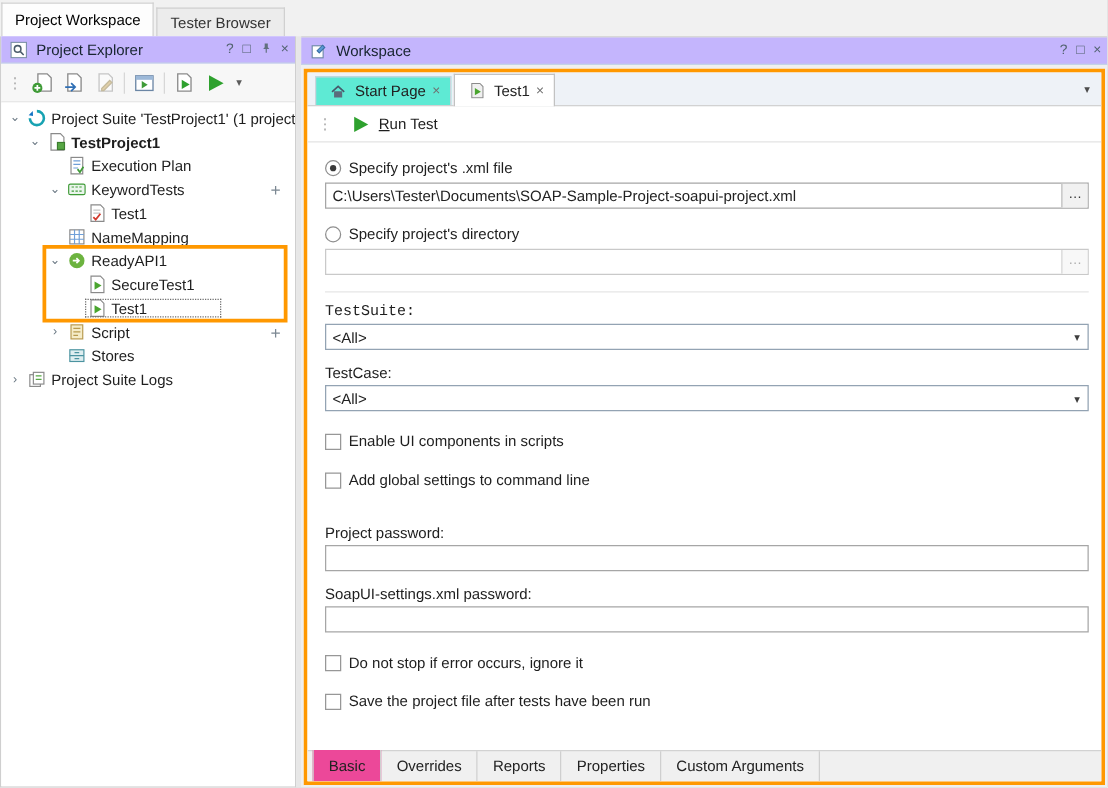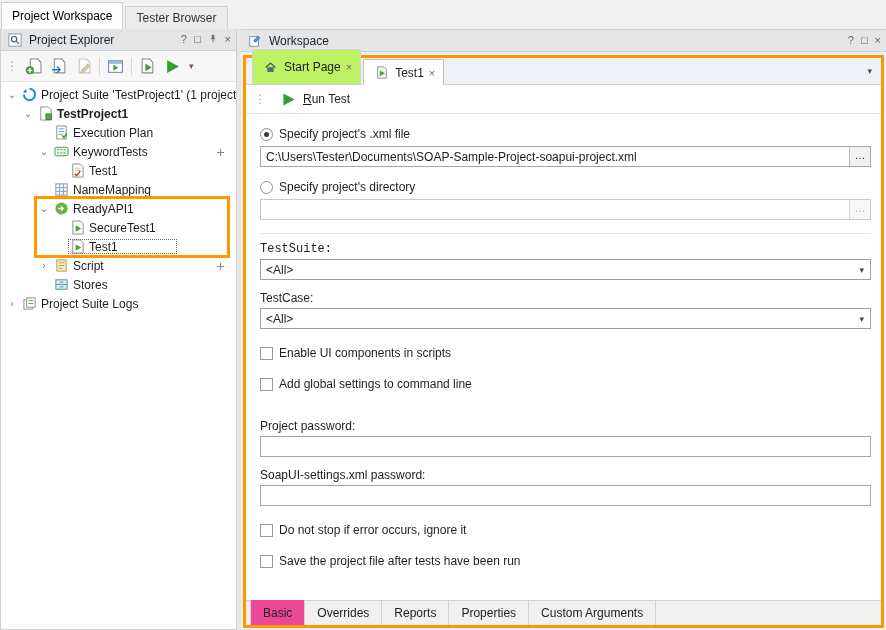--- a/index.html
+++ b/index.html
@@ -14,21 +14,21 @@
 
   
   .topbar { height:29px; background:#f1f1f1; display:flex; align-items:flex-end; padding-left:1px; }
   .ttab { height:23px; line-height:22px; padding:0 10px; background:#ececec; border:1px solid #d0d0d0; border-bottom:none; margin-right:2px; color:#333; cursor:pointer; }
   .ttab.active { height:27px; line-height:27px; background:#fdfdfd; color:#000; }
 
   .main { flex:1; display:flex; min-height:0; }
 
   
   .explorer { width:237px; display:flex; flex-direction:column; background:#fff; border:1px solid #cfcfcf; border-top:none; min-height:0; }
-  .phead { height:22px; background:#e5e5e5; display:flex; align-items:center; gap:5px; padding:0 5px; border-bottom:1px solid #c3d3e6; flex:none; }
+  .phead { height:22px; background:#c4b5fd; display:flex; align-items:center; gap:5px; padding:0 5px; border-bottom:1px solid #c3d3e6; flex:none; }
   .phead .ptitle { white-space:nowrap; color:#17242f; }
   .pbtns { margin-left:auto; display:flex; align-items:center; gap:7px; color:#51626f; font-size:11px; }
   .pbtn { cursor:pointer; line-height:1; }
 
   .etb { height:31px; display:flex; align-items:center; gap:2px; padding:0 3px; background:#f7f7f7; border-bottom:1px solid #e4e4e4; flex:none; }
   .handle { color:#a8a8a8; font-size:12px; padding:0 2px; cursor:grab; }
   .tbtn { width:23px; height:23px; border:none; background:transparent; padding:0; display:flex; align-items:center; justify-content:center; cursor:pointer; }
   .tbtn.dim { opacity:.45; }
   .vsep { width:1px; height:17px; background:#d7d7d7; margin:0 2px; }
   .chevsm { color:#5c5c5c; font-size:9px; padding:0 3px; cursor:pointer; }
@@ -45,21 +45,21 @@
   .hlbox { position:absolute; left:33px; top:114px; width:196px; height:62px; border:3px solid #FF9800; pointer-events:none; }
 
   .gap { width:4px; background:#e7e7e7; }
 
   
   .workspace { flex:1; display:flex; flex-direction:column; background:#efefef; min-width:0; min-height:0; border-top:1px solid #cfcfcf; }
   .docarea { flex:1; padding:3px 2px 2px 2px; display:flex; min-height:0; }
   .frame { flex:1; border:3px solid #FF9800; display:flex; flex-direction:column; background:#fff; min-height:0; }
 
   .dtabs { height:27px; background:#eef2f7; display:flex; align-items:flex-end; padding-left:6px; border-bottom:1px solid #d2d2d2; position:relative; flex:none; }
-  .dtab { height:35px; display:flex; align-items:center; gap:5px; padding:0 8px; background:#bef264; border:1px solid #ccd4dd; border-bottom:none; margin-right:2px; color:#222; cursor:pointer; }
+  .dtab { height:23px; display:flex; align-items:center; gap:5px; padding:0 8px; background:#5eead4; border:1px solid #ccd4dd; border-bottom:none; margin-right:2px; color:#222; cursor:pointer; }
   .dtab.active { background:#fff; height:26px; border-color:#c2c2c2; position:relative; bottom:-1px; }
   .tclose { color:#6f6f6f; font-size:11px; cursor:pointer; }
   .listchev { position:absolute; right:9px; top:8px; color:#4c4c4c; font-size:9px; cursor:pointer; }
 
   .dcontent { flex:1; background:#fff; display:flex; flex-direction:column; min-height:0; overflow:hidden; }
   .runbar { height:29px; display:flex; align-items:center; gap:7px; padding:0 6px; border-bottom:1px solid #e3e3e3; flex:none; }
   .runbtn { display:flex; align-items:center; gap:6px; cursor:pointer; background:transparent; border:none; font:12px "Liberation Sans",sans-serif; color:#1e1e1e; padding:2px 4px; }
   .mn { text-decoration:underline; }
 
   .form { flex:1; padding:8px 10px 0 14px; overflow:hidden; }

